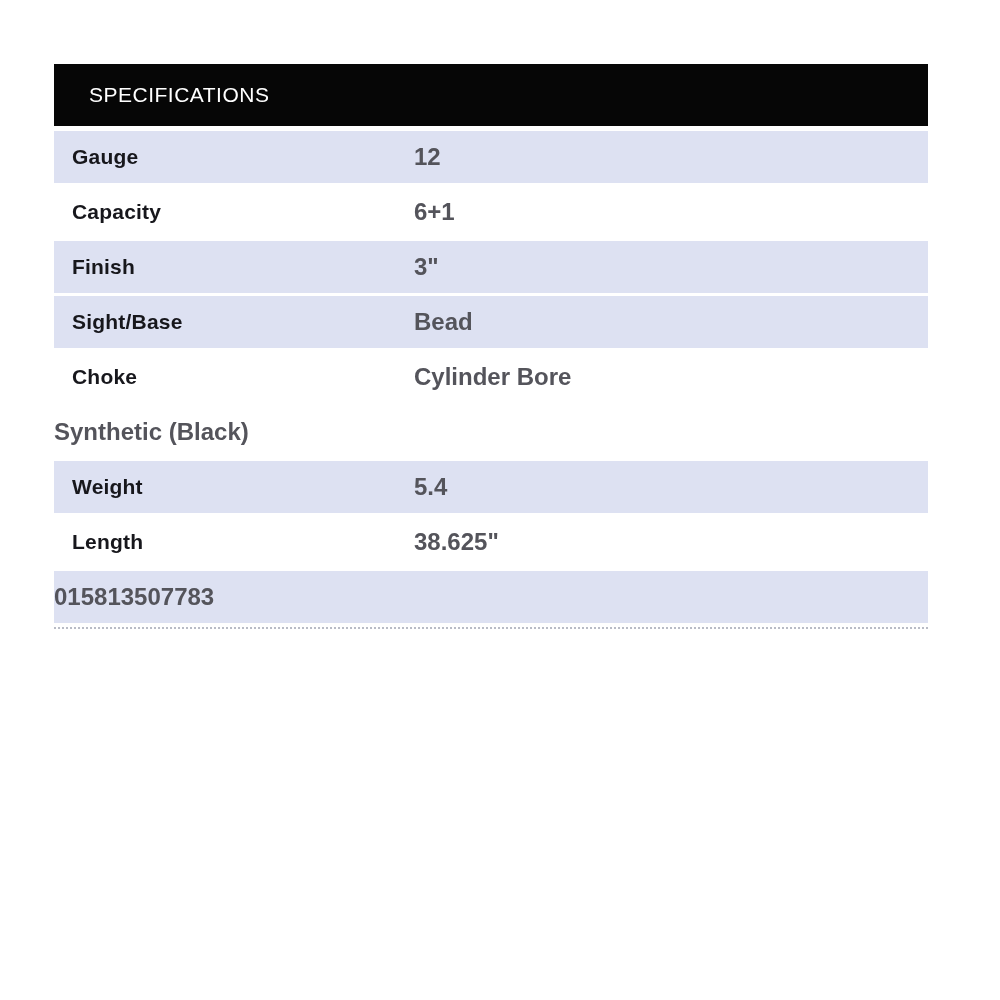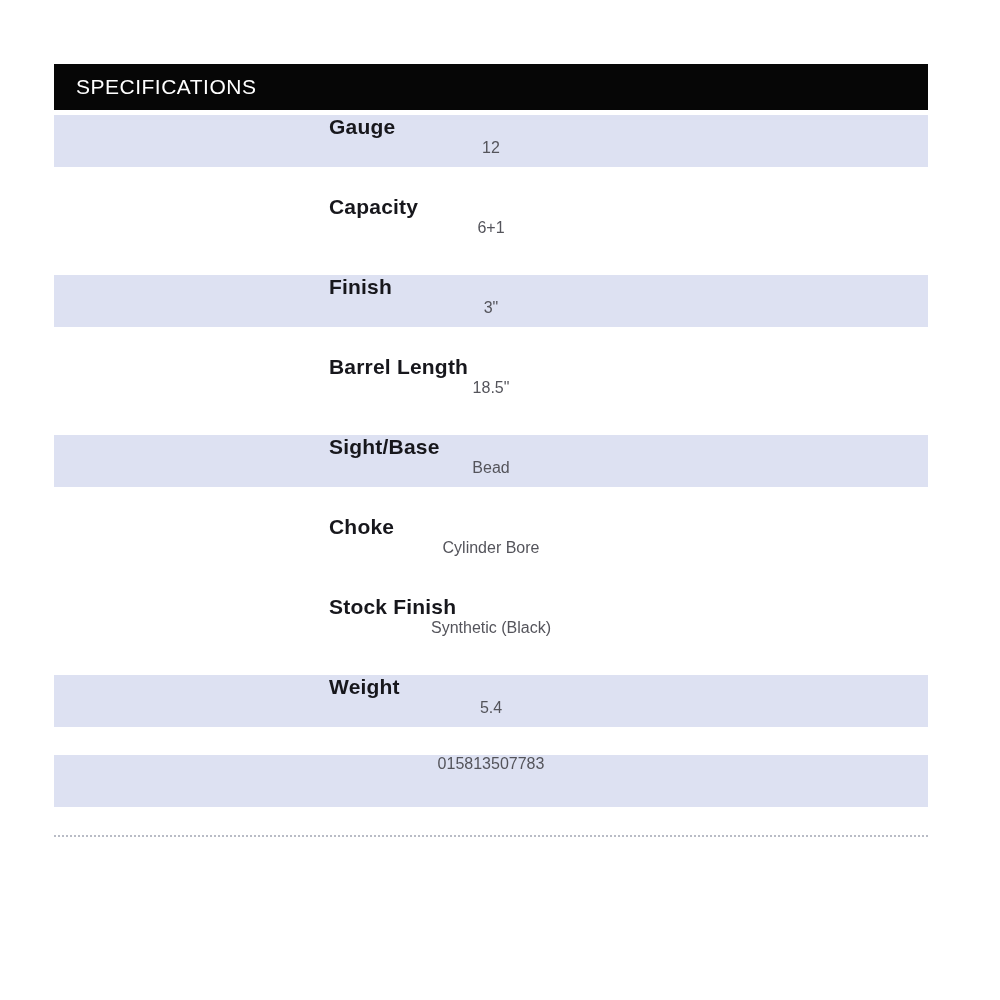--- a/index.html
+++ b/index.html
@@ -13,57 +13,56 @@
   }
   .spec-table {
     position: absolute;
     left: 54px;
     top: 64px;
     width: 874px;
   }
   .spec-header {
     background: var(--header-bg, #060606);
     color: var(--header-text, #ffffff);
-    height: 46px;
+    height: 62px;
     display: flex;
     align-items: center;
-    padding-left: 22px;
+    padding-left: 35px;
     box-sizing: border-box;
     font-size: 21px;
     font-weight: 400;
     letter-spacing: 0.5px;
     margin-bottom: 5px;
   }
   .spec-row {
     display: flex;
     align-items: center;
     height: 52px;
-    margin-bottom: 28px;
+    margin-bottom: 3px;
     box-sizing: border-box;
-    flex-direction: column;
   }
   .spec-row:last-of-type {
     margin-bottom: 0;
   }
   .spec-row.alt {
     background: var(--row-alt-bg, #dde1f2);
   }
   .spec-label {
     width: 360px;
     padding-left: 18px;
     box-sizing: border-box;
     font-weight: 700;
     font-size: 21px;
     color: var(--label-text, #17171c);
     letter-spacing: 0.2px;
     flex-shrink: 0;
   }
   .spec-value {
-    font-size: 16px;
-    font-weight: 400;
+    font-size: 24px;
+    font-weight: 700;
     color: var(--value-text, #54545b);
   }
   .bottom-rule {
     border-top: 2px dotted var(--dotted-border, #b9bcc6);
     margin-top: 4px;
     height: 0;
   }
 </style>
 </head>
 <body>
@@ -78,38 +77,37 @@
     <div class="spec-value">12</div>
   </div>
   <div class="spec-row">
     <div class="spec-label">Capacity</div>
     <div class="spec-value">6+1</div>
   </div>
   <div class="spec-row alt">
     <div class="spec-label">Finish</div>
     <div class="spec-value">3"</div>
   </div>
-  <div class="spec-row">
-    <div class="spec-label">Barrel Length</div>
-    <div class="spec-value">18.5"</div>
-  </div>
   <div class="spec-row alt">
     <div class="spec-label">Sight/Base</div>
     <div class="spec-value">Bead</div>
   </div>
   <div class="spec-row">
     <div class="spec-label">Choke</div>
     <div class="spec-value">Cylinder Bore</div>
   </div>
   <div class="spec-row">
-    <div class="spec-label">Stock Finish</div>
     <div class="spec-value">Synthetic (Black)</div>
   </div>
   <div class="spec-row alt">
     <div class="spec-label">Weight</div>
     <div class="spec-value">5.4</div>
+  </div>
+  <div class="spec-row">
+    <div class="spec-label">Length</div>
+    <div class="spec-value">38.625"</div>
   </div>
   <div class="spec-row alt">
     <div class="spec-value">015813507783</div>
   </div>
 
   <div class="bottom-rule"></div>
 </div>
 
 </body></html>

